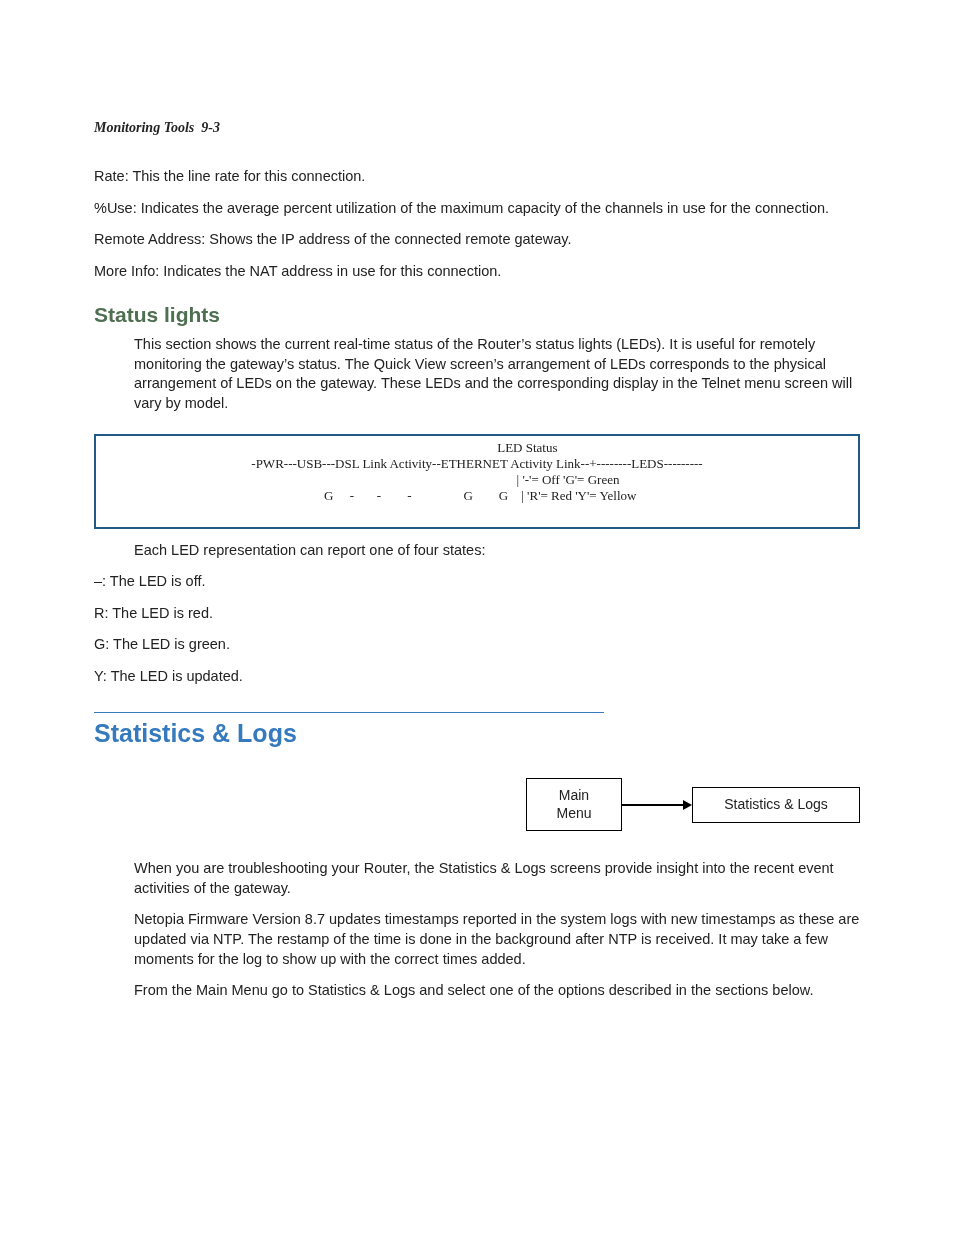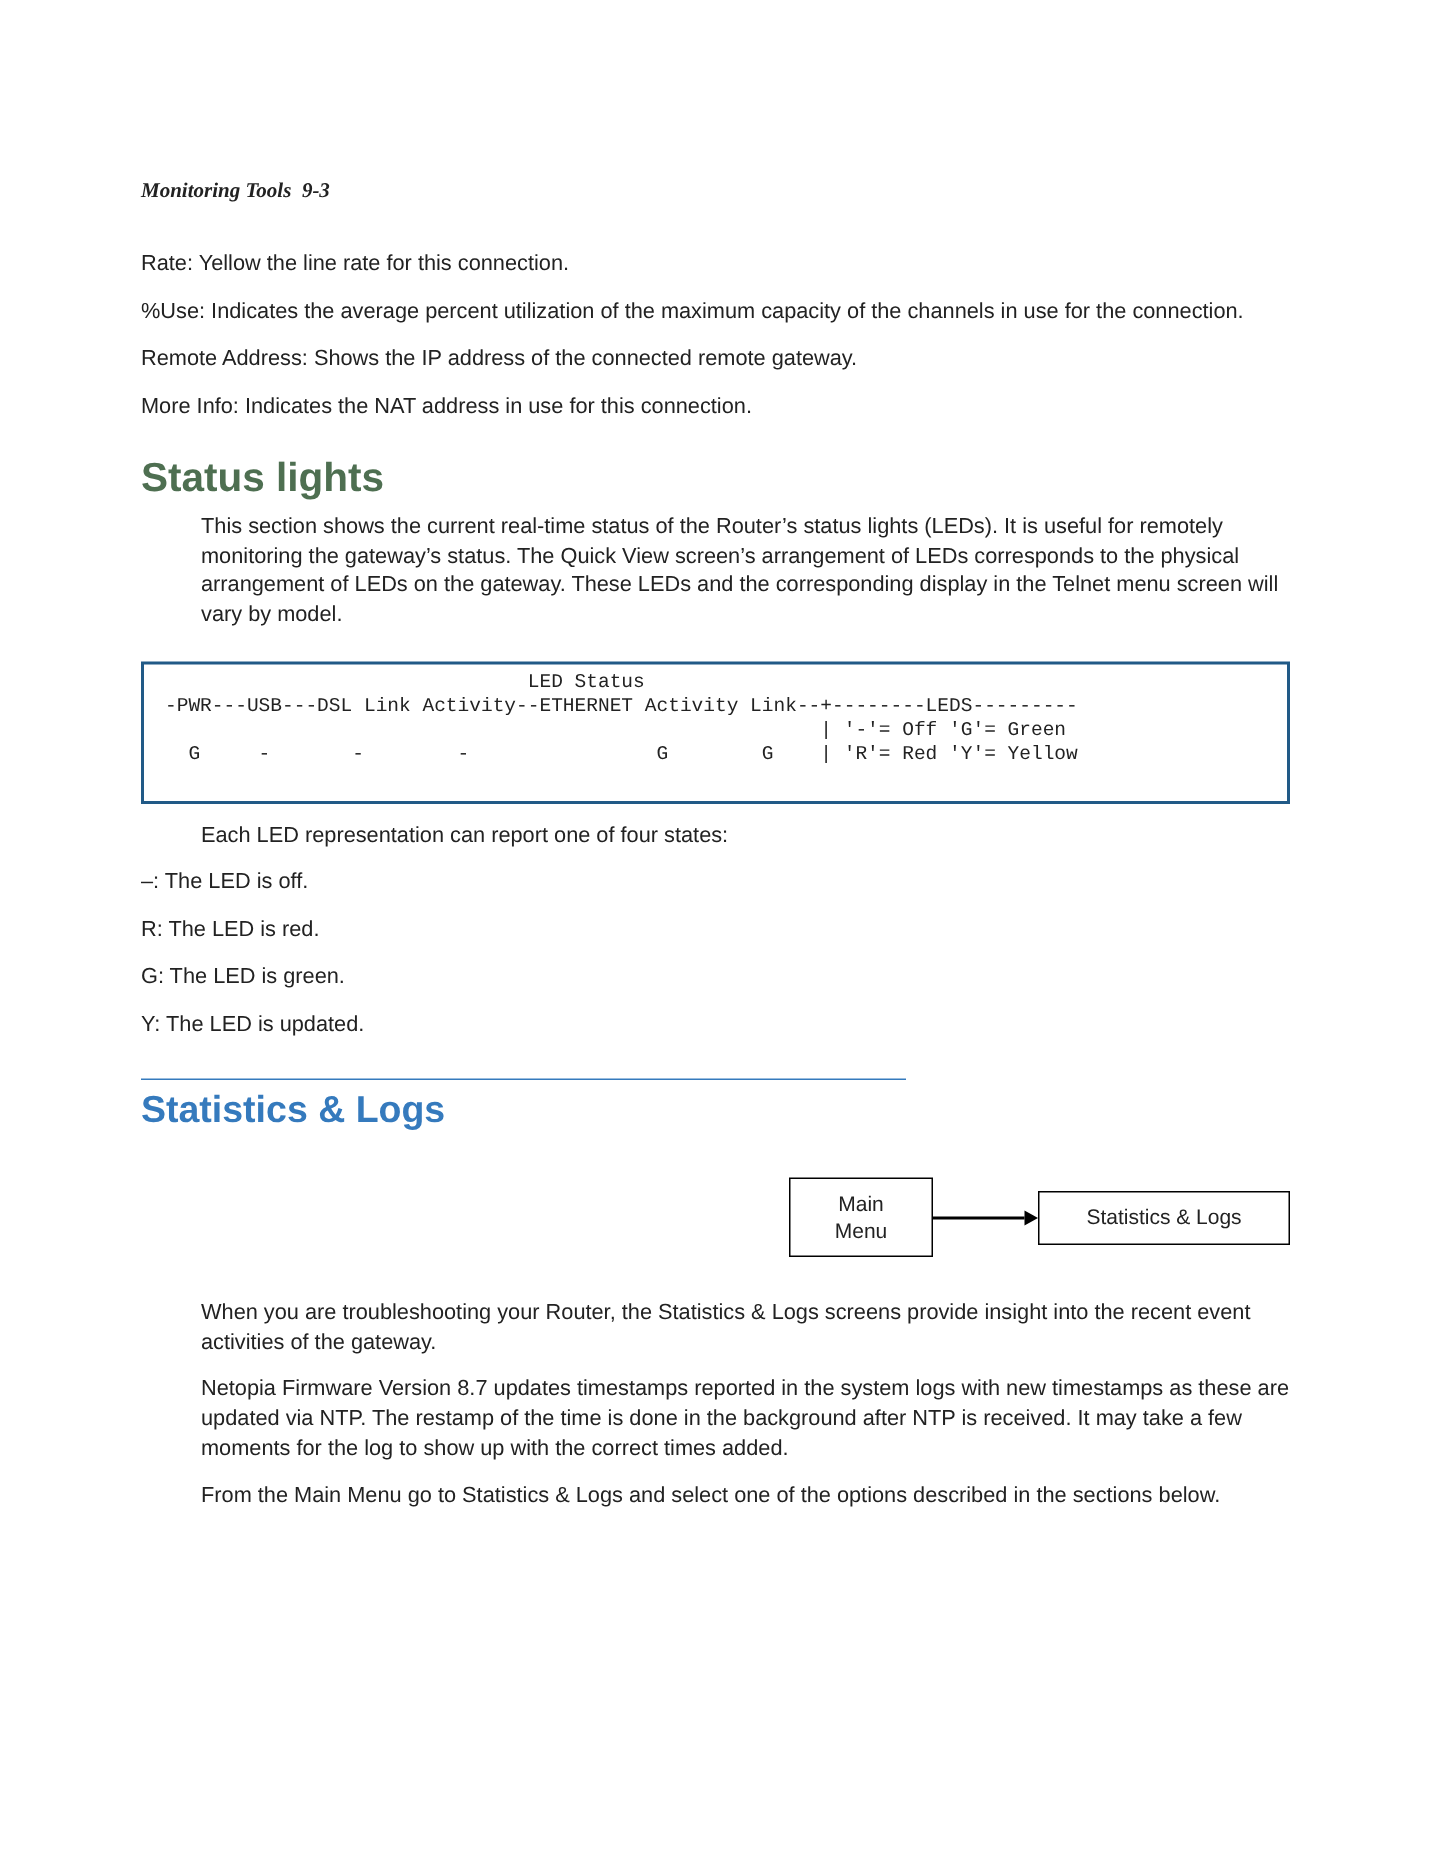--- a/index.html
+++ b/index.html
@@ -24,38 +24,39 @@
   }
   .def-line {
     margin-bottom: 12px;
     line-height: 1.35;
   }
   .bold {
     font-weight: normal;
   }
   h2.subhead {
     font-family: Arial, Helvetica, sans-serif;
-    font-size: 27px;
+    font-size: 21px;
     font-weight: bold;
     color: #4e6f51;
     margin: 22px 0 8px 0;
   }
   .para {
     margin-bottom: 12px;
     line-height: 1.35;
     margin-left: 40px;
   }
   .ledbox {
     border: 2px solid #215a87;
     padding: 4px 14px 22px 14px;
     margin: 20px 0 12px 0;
-    font-family: Liberation Mono, monospace;
+    font-family: Liberation Serif, serif;
     font-size: 13px;
     white-space: pre;
     line-height: 1.25;
+    text-align: center;
   }
   .section-rule {
     border: none;
     border-top: 1.5px solid #357abd;
     width: 510px;
     margin: 26px 0 6px 0;
   }
   h1.sechead {
     font-family: Arial, Helvetica, sans-serif;
     font-size: 25px;
@@ -99,21 +100,21 @@
 </head>
 <body>
 
 <div class="page">
 
   <div class="hdr">
     <span>Monitoring Tools</span>&nbsp;&nbsp;<span>9-3</span>
   </div>
 
   <div class="def-line">
-    <span class="bold">Rate:</span><span> Yellow the line rate for this connection.</span>
+    <span class="bold">Rate:</span><span> This the line rate for this connection.</span>
   </div>
   <div class="def-line">
     <span class="bold">%Use:</span><span> Indicates the average percent utilization of the maximum capacity of the channels in use for the connection.</span>
   </div>
   <div class="def-line">
     <span class="bold">Remote Address:</span><span> Shows the IP address of the connected remote gateway.</span>
   </div>
   <div class="def-line">
     <span class="bold">More Info:</span><span> Indicates the NAT address in use for this connection.</span>
   </div>

